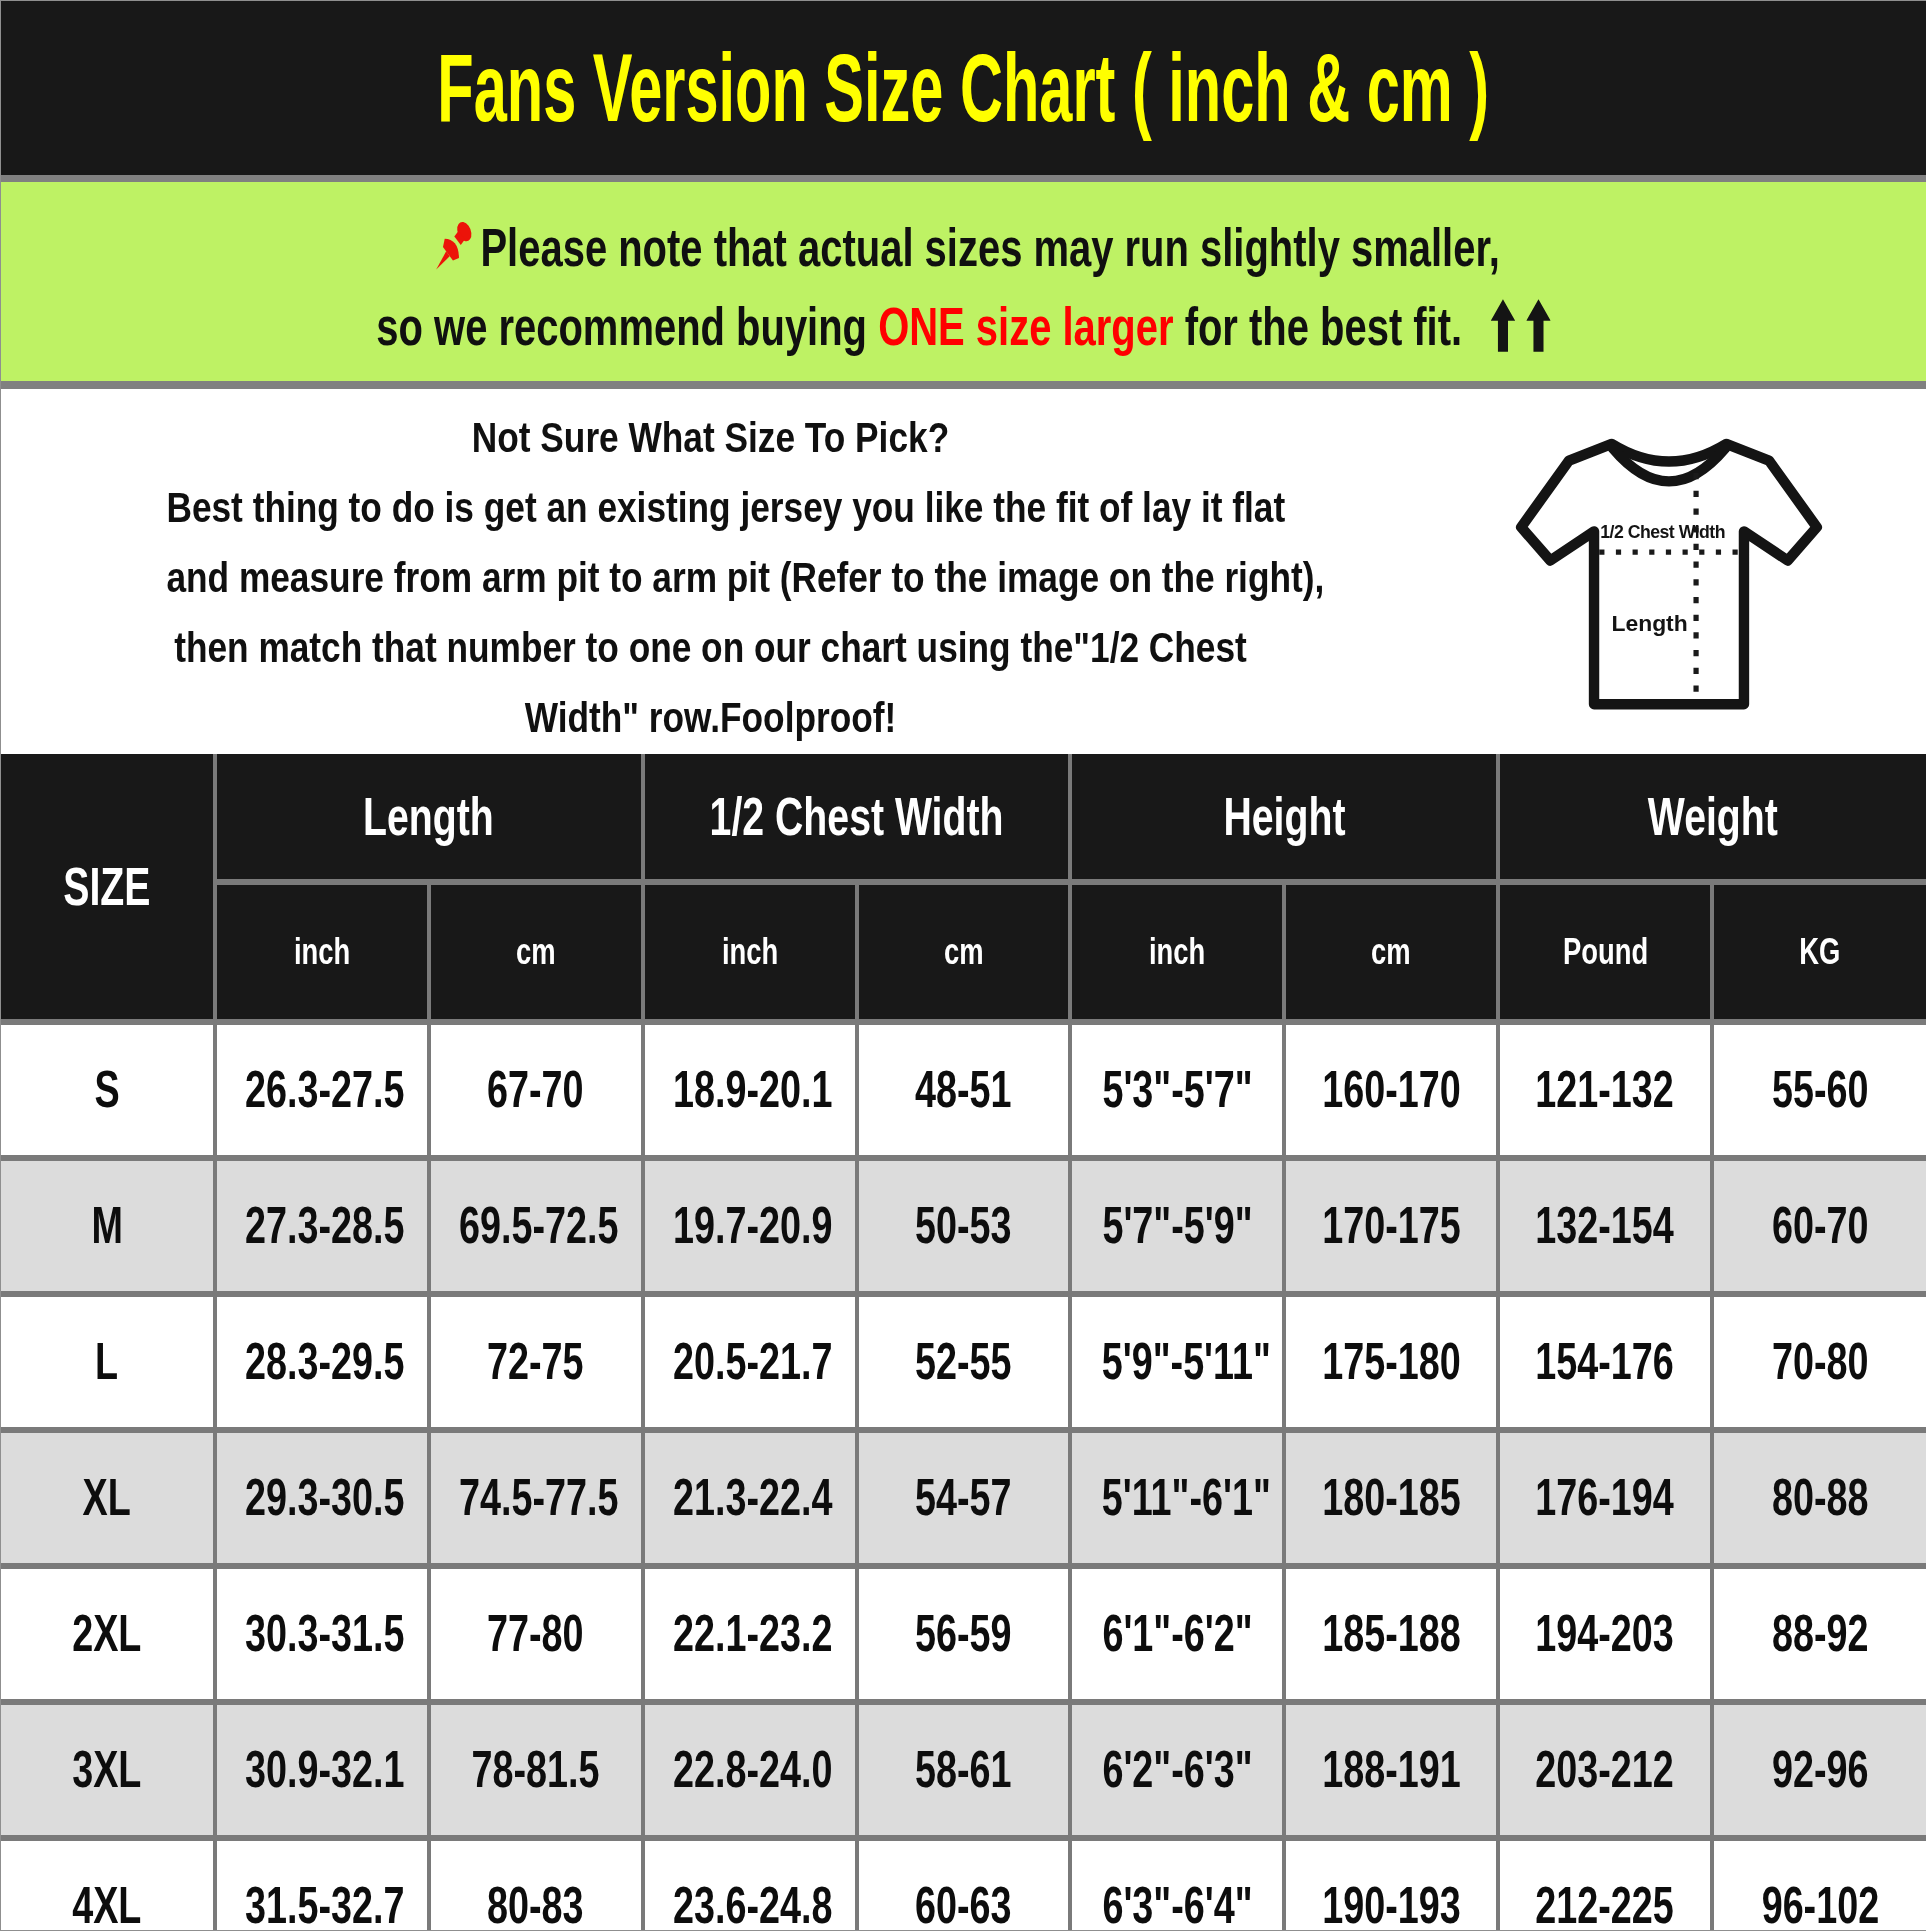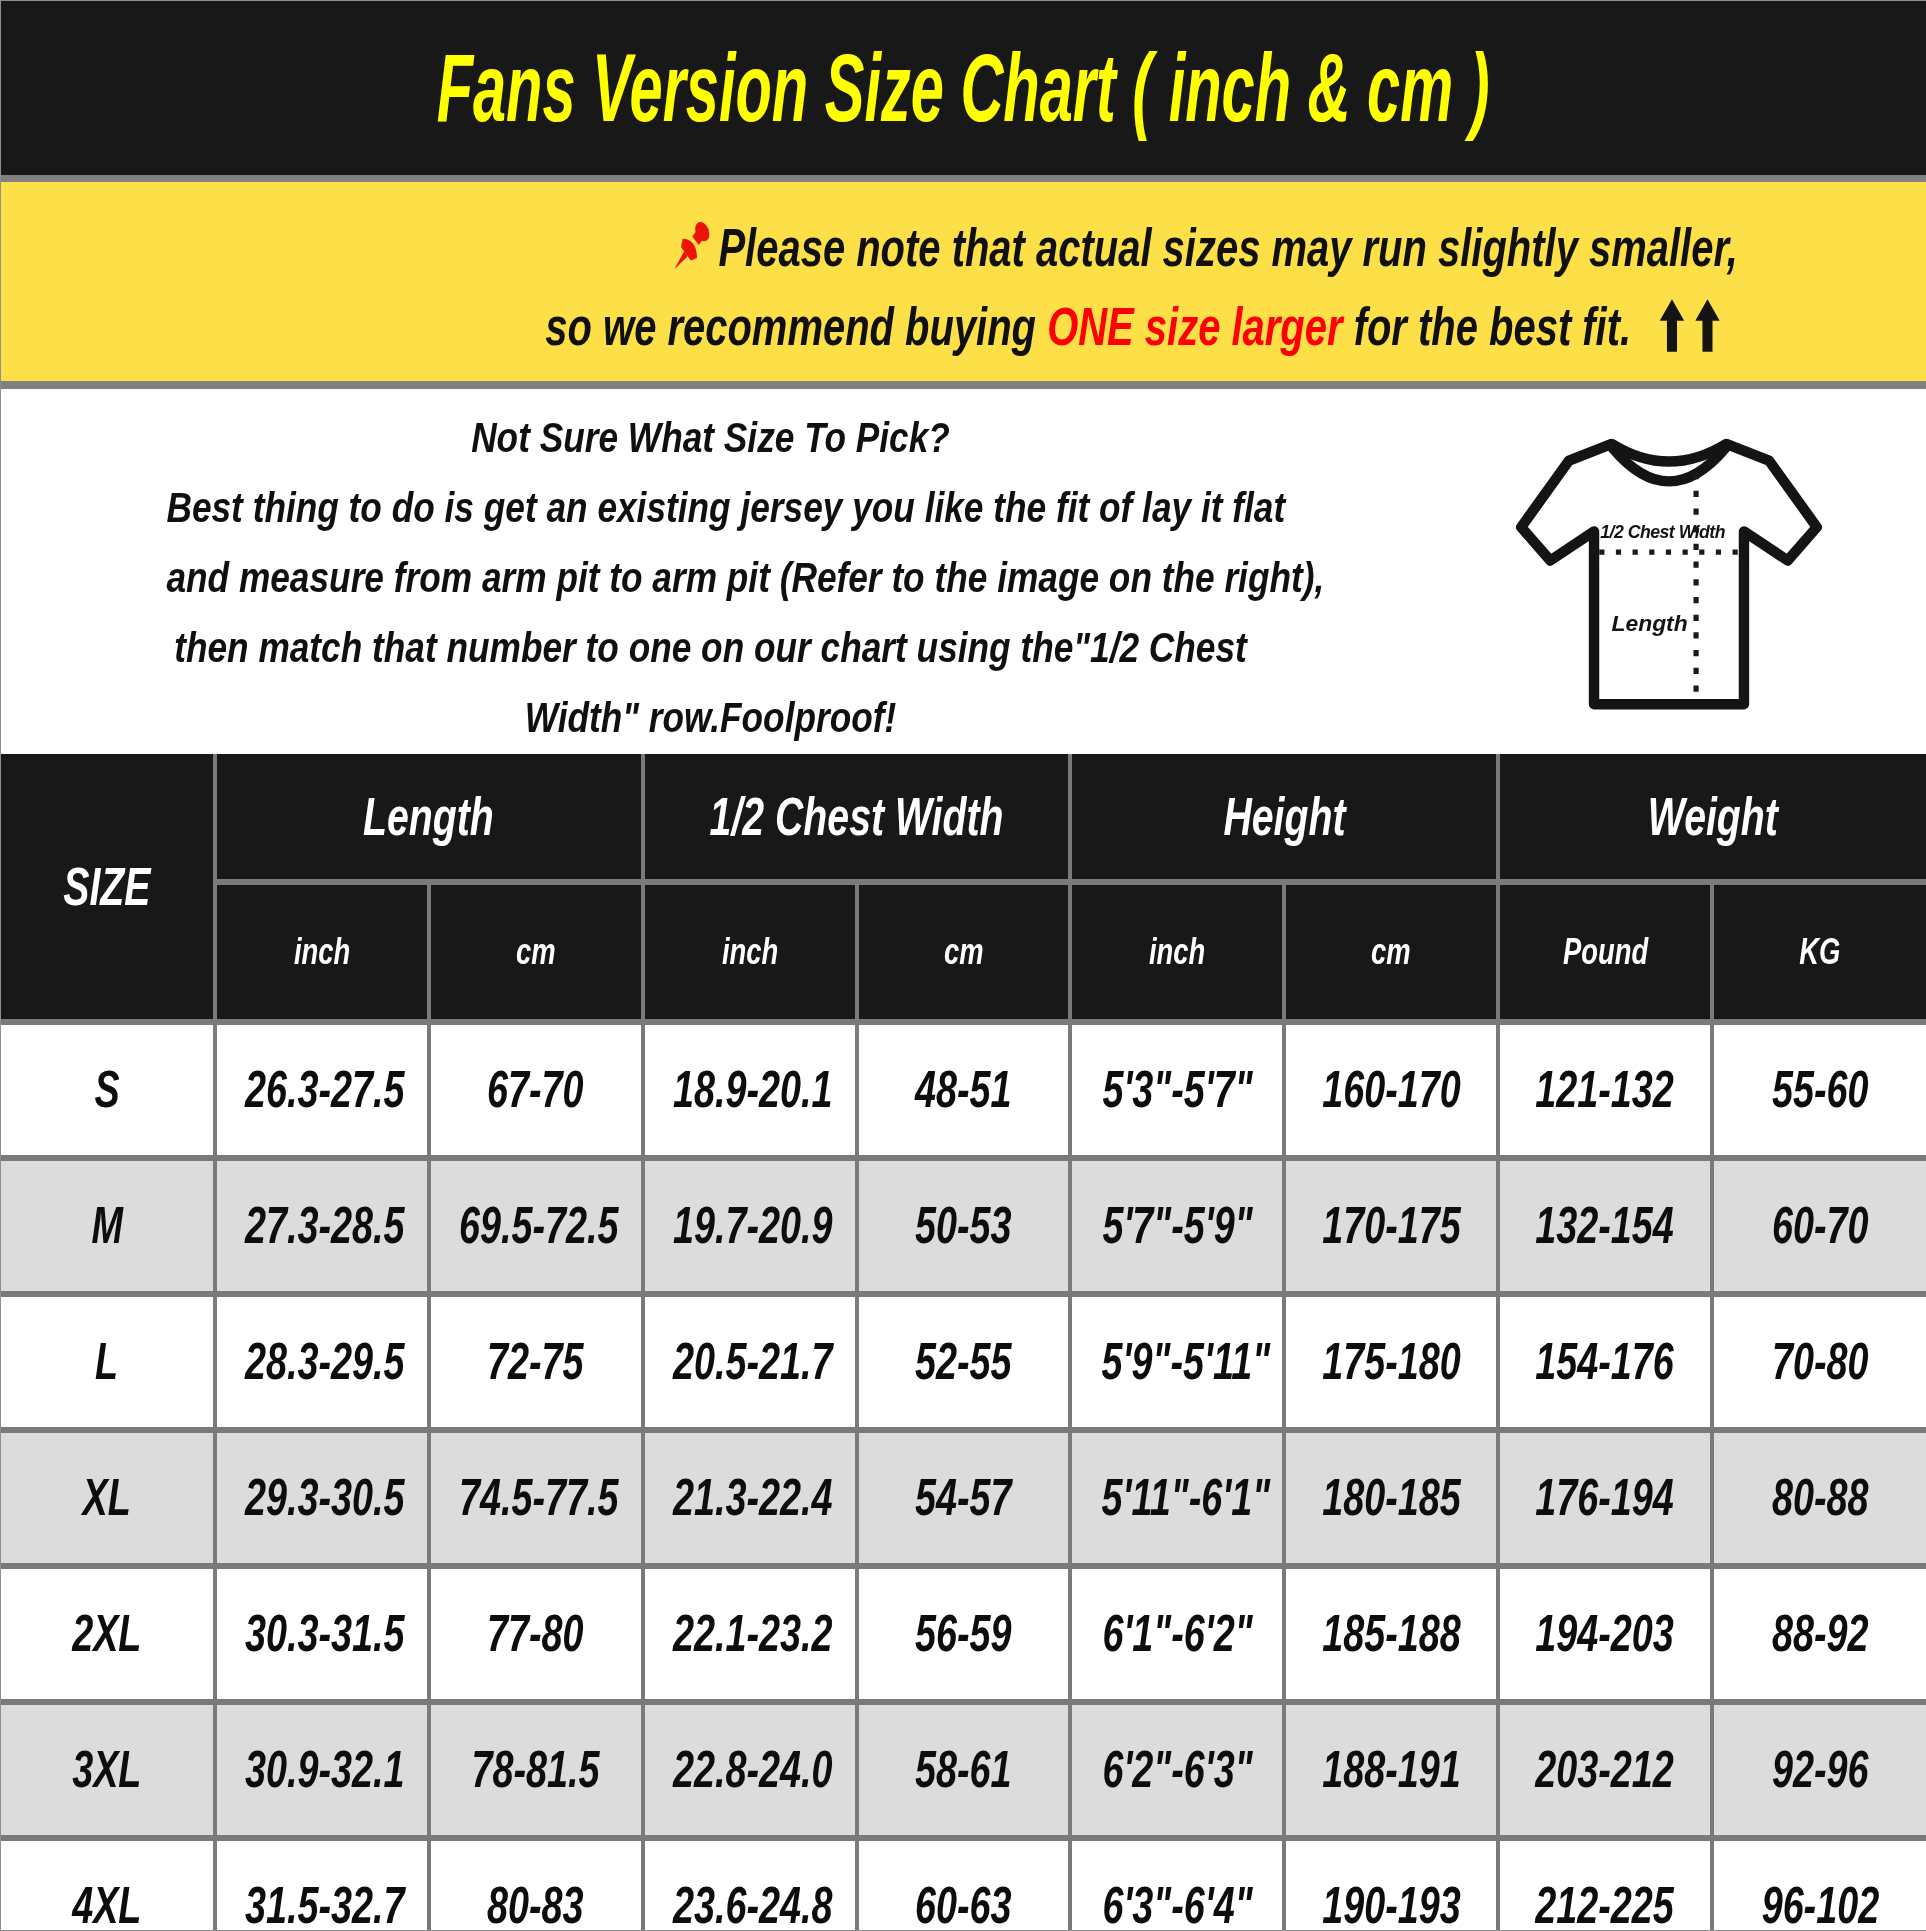--- a/index.html
+++ b/index.html
@@ -7,21 +7,20 @@
     position:relative;
     width:1927px; height:1931px;
     box-sizing:border-box;
     border:1.8px solid #8f8f8f;
     background:#ffffff;
     font-family:"Liberation Sans","DejaVu Sans",sans-serif;
     font-weight:700;
     color:#101010;
     display:flex; flex-direction:column;
     overflow:hidden;
-    font-style:italic;
   }
 
   
   .title-bar {
     height:174px; flex:0 0 auto;
     background:#181818;
     display:flex; align-items:center; justify-content:center;
   }
   .title-text {
     font-size:96px; line-height:1;
@@ -30,23 +29,23 @@
     display:inline-block;
     transform:scaleX(0.62);
     transform-origin:50% 50%;
   }
 
   .divider { height:7.3px; flex:0 0 auto; background:#808080; }
 
   
   .note-bar {
     height:199px; flex:0 0 auto;
-    background:#fde047;
+    background:#bef264;
     display:flex; flex-direction:column;
-    align-items:flex-end; justify-content:center;
+    align-items:center; justify-content:center;
     gap:14.7px;
   }
   .note-line {
     display:flex; align-items:center; justify-content:center;
     white-space:pre;
     font-size:54px; line-height:1;
     transform:scaleX(0.74);
     transform-origin:50% 50%;
   }
   .pin-icon { width:68px; height:73px; margin-right:3.7px; flex:0 0 auto; }

